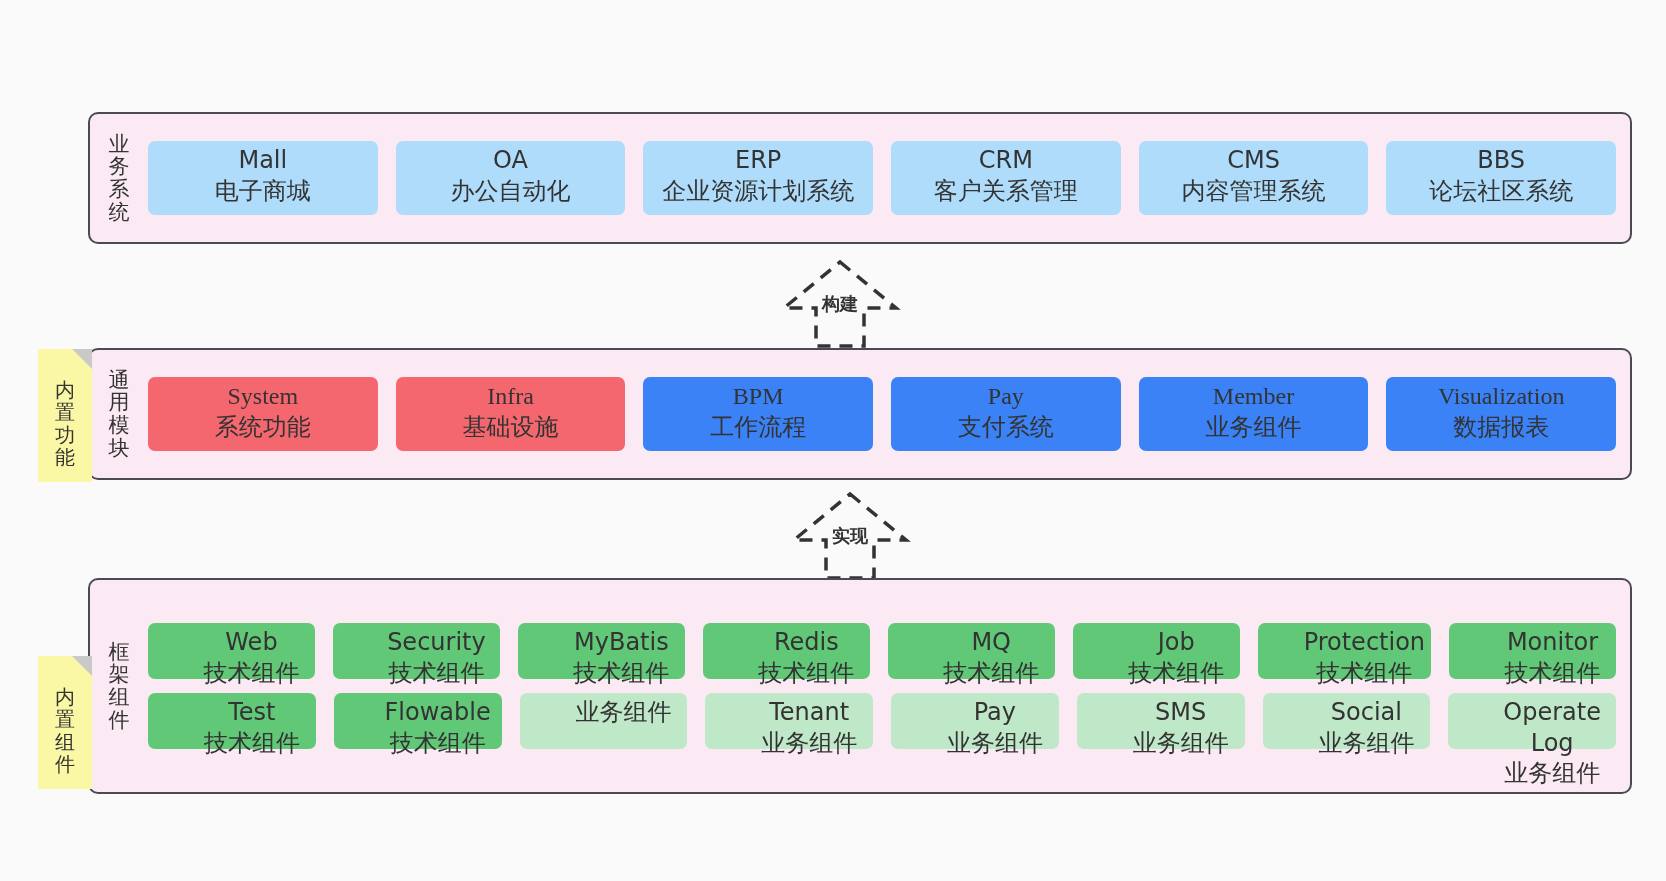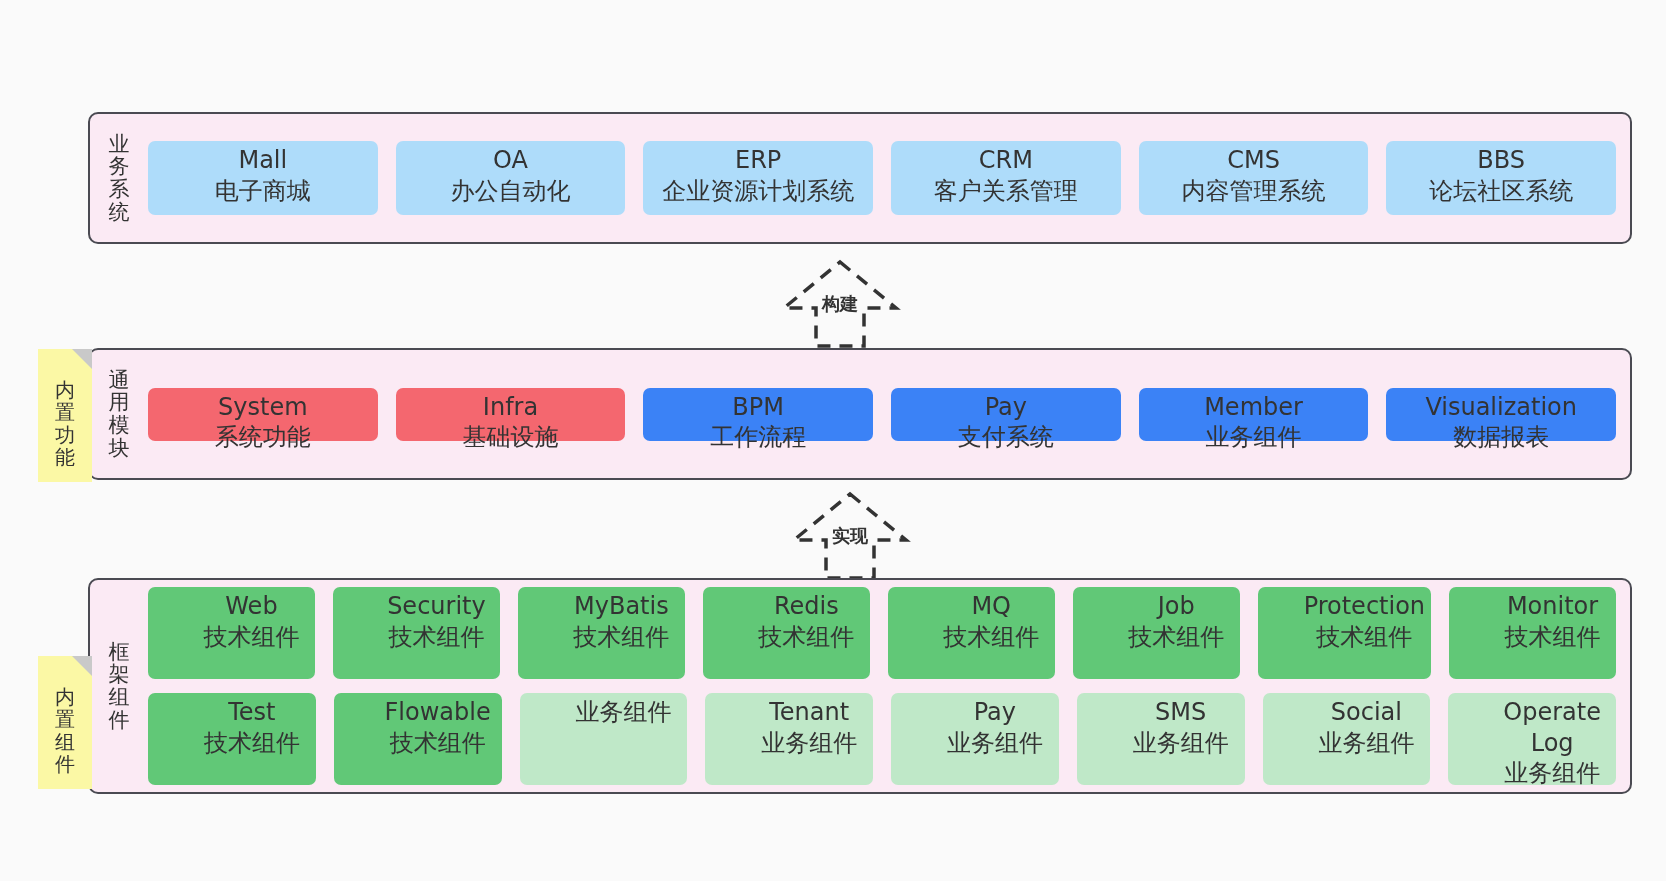--- a/index.html
+++ b/index.html
@@ -89,24 +89,24 @@
   .c-red       { background: #f4676f; }
   .c-pink      { background: #3b82f6; }
   .c-green     { background: #61c877; }
   .c-greenlite { background: #bfe8c8; }
 
   
   #layer-business  { left: 88px;  top: 112px; width: 1544px; height: 132px; }
   #layer-business .card { height: 74px; }
 
   #layer-modules   { left: 88px;  top: 348px; width: 1544px; height: 132px; }
-  #layer-modules .card { height: 53px; }
+  #layer-modules .card { height: 74px; font-family: Liberation Serif, serif; }
 
   #layer-framework { left: 88px;  top: 578px; width: 1544px; height: 216px; }
-  #layer-framework .card { height: 92px; padding-left: 46px; }
+  #layer-framework .card { height: 56px; padding-left: 46px; }
 
   
   .note {
     position: absolute;
     width: 54px;
     background: #fbf8a5;
     display: flex;
     align-items: center;
     justify-content: center;
     font-size: 20px;

